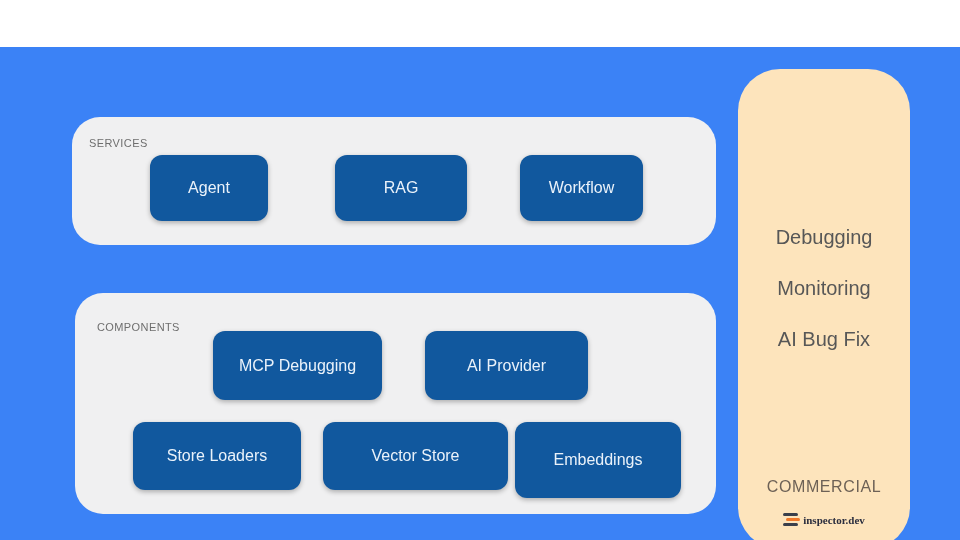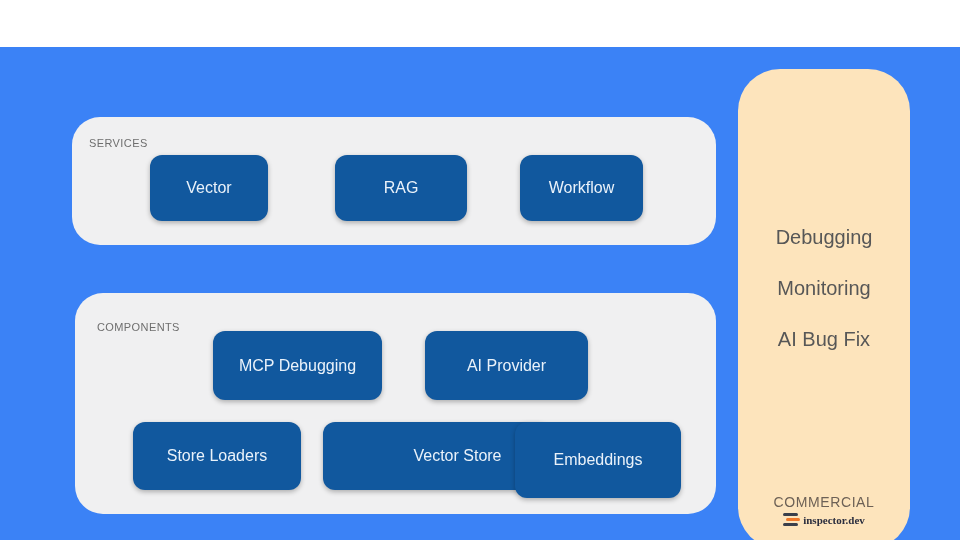--- a/index.html
+++ b/index.html
@@ -51,25 +51,25 @@
     text-align: center;
   }
   .feature {
     font-size: 20px;
     line-height: 24px;
     color: #575757;
     margin-bottom: 27px;
   }
   .tier-label {
     position: absolute;
-    top: 425px;
+    top: 409px;
     left: 0;
     width: 100%;
     text-align: center;
-    font-size: 14px;
+    font-size: 16px;
     letter-spacing: 0.6px;
     color: #6d6156;
   }
   .brand-row {
     position: absolute;
     top: 444px;
     left: 0;
     width: 100%;
     display: flex;
     align-items: center;
@@ -99,31 +99,31 @@
     font-family: Liberation Serif, serif;
   }
 </style>
 </head>
 <body>
 
 <div class="canvas">
 
   <section class="panel" style="left:72px; top:70px; width:644px; height:128px;">
     <div class="panel-label" style="left:17px; top:20px;">SERVICES</div>
-    <div class="node" style="left:78px; top:38px; width:118px; height:66px;">Vector</div>
+    <div class="node" style="left:78px; top:38px; width:118px; height:66px;">Agent</div>
     <div class="node" style="left:263px; top:38px; width:132px; height:66px;">RAG</div>
     <div class="node" style="left:448px; top:38px; width:123px; height:66px;">Workflow</div>
   </section>
 
   <section class="panel" style="left:75px; top:246px; width:641px; height:221px;">
     <div class="panel-label" style="left:22px; top:28px;">COMPONENTS</div>
     <div class="node" style="left:138px; top:38px; width:169px; height:69px;">MCP Debugging</div>
     <div class="node" style="left:350px; top:38px; width:163px; height:69px;">AI Provider</div>
     <div class="node" style="left:58px; top:129px; width:168px; height:68px;">Store Loaders</div>
-    <div class="node" style="left:248px; top:129px; width:185px; height:68px;padding-left:42px;">Vector Store</div>
+    <div class="node" style="left:248px; top:129px; width:185px; height:68px;">Vector Store</div>
     <div class="node" style="left:440px; top:129px; width:166px; height:76px;">Embeddings</div>
   </section>
 
   <aside class="commercial">
     <div class="features">
       <div class="feature">Debugging</div>
       <div class="feature">Monitoring</div>
       <div class="feature">AI Bug Fix</div>
     </div>
     <div class="tier-label">COMMERCIAL</div>

